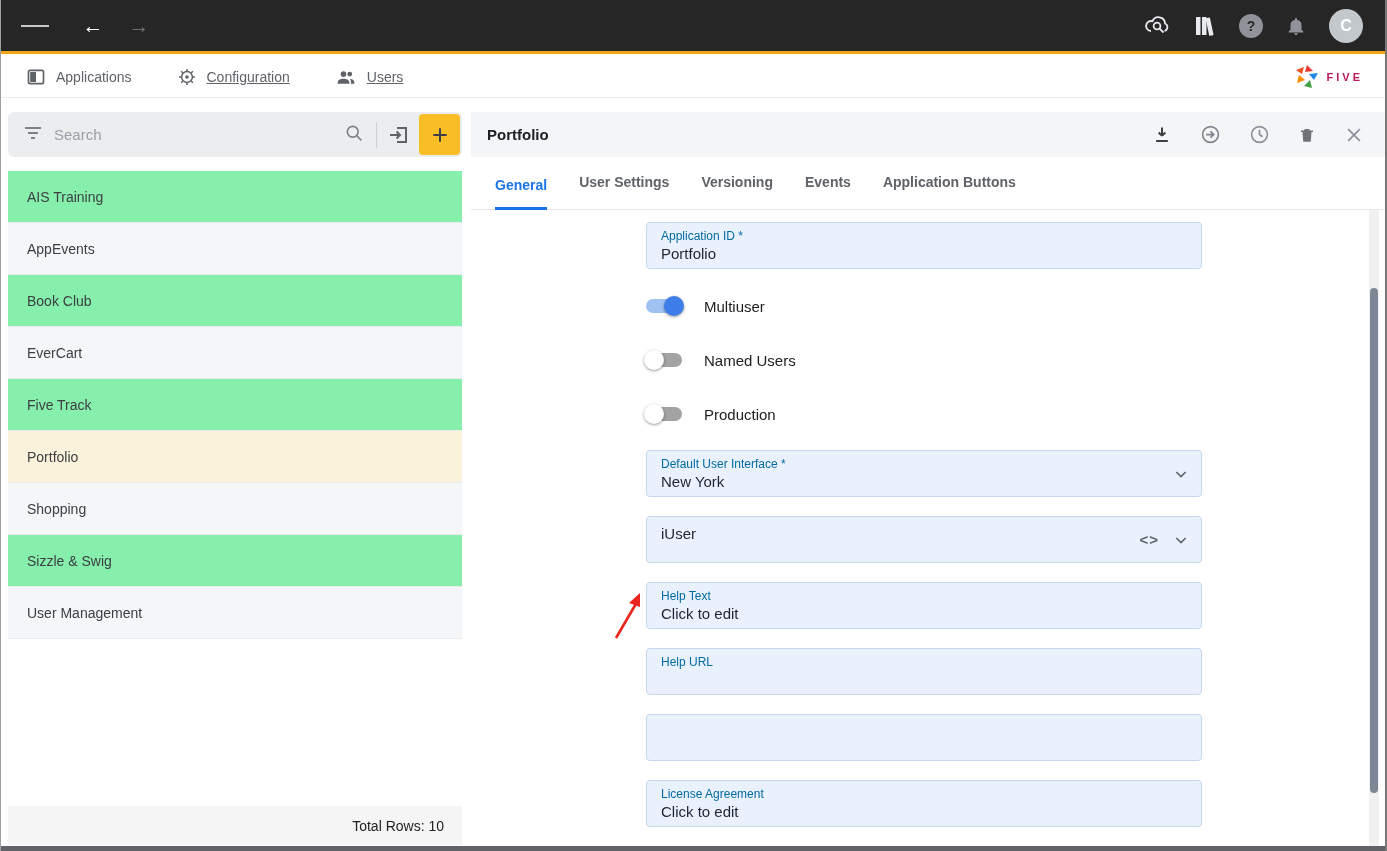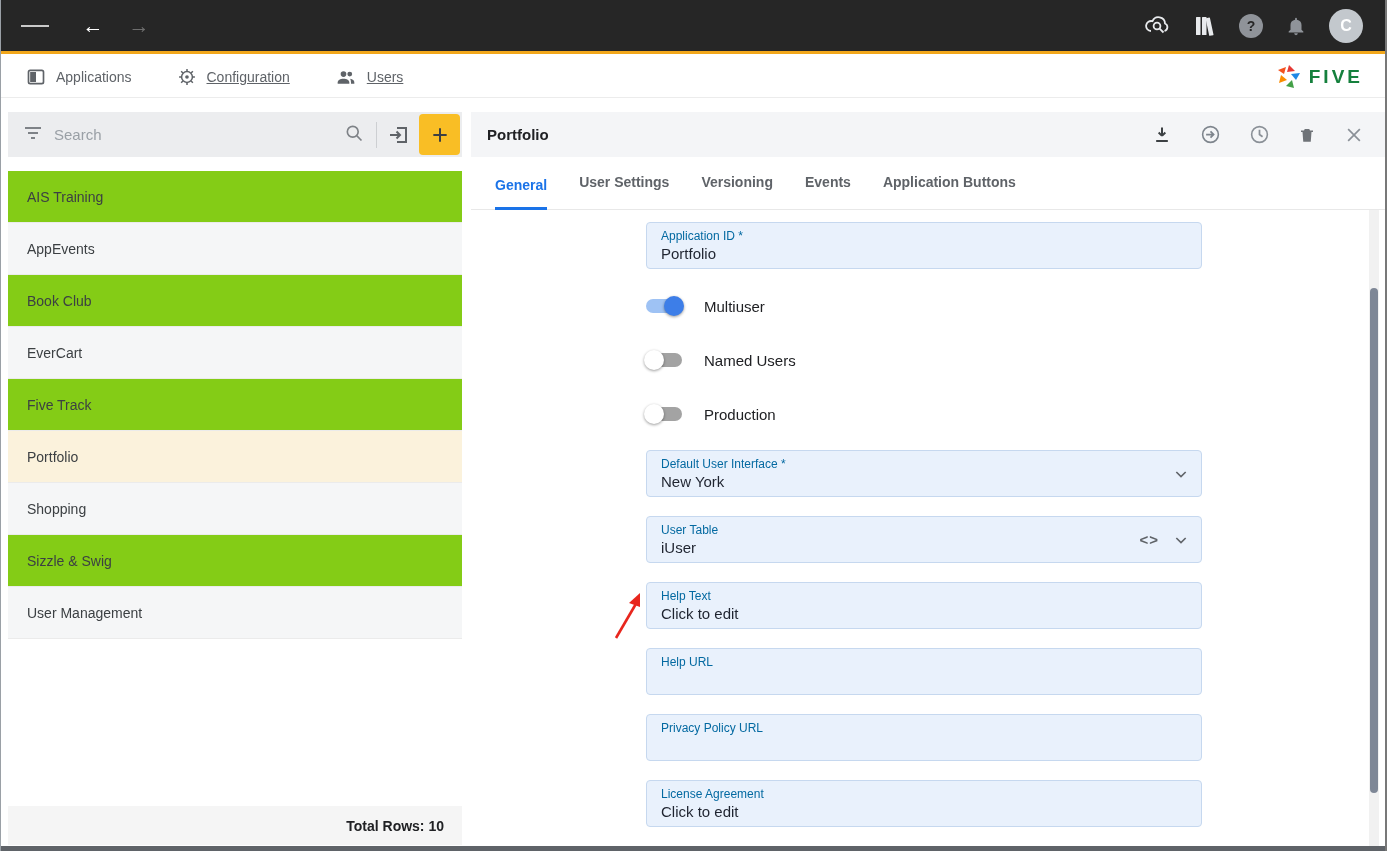--- a/index.html
+++ b/index.html
@@ -28,45 +28,45 @@
             display:inline-flex; align-items:center; justify-content:center; font-size:16px; font-weight:700; }
 
   
   .menubar { position:absolute; left:0; top:57px; width:100%; height:41px; background:#fff;
              display:flex; align-items:center; border-bottom:1px solid #ECECEC; }
   .menu-item { display:flex; align-items:center; gap:10px; color:#5F6368; font-size:14px; font-weight:500;
                margin-left:25px; cursor:pointer; }
   .menu-item + .menu-item { margin-left:45px;text-decoration:underline; }
   .menu-item svg { color:#5F6368; }
   .logo { margin-left:auto; margin-right:22px; display:flex; align-items:center; gap:7px; }
-  .logo-text { font-size:19px; font-weight:600; letter-spacing:3px; color:#15803d; }
+  .logo-text { font-size:11px; font-weight:600; letter-spacing:3px; color:#be185d; }
 
   
   .searchbar { position:absolute; left:7px; top:112px; width:454px; height:45px; background:#ECEDEF;
-               border-radius:0; display:flex; align-items:center; }
+               border-radius:6px; display:flex; align-items:center; }
   .filter-ic { margin-left:16px; color:#7E8287; }
   .search-input { flex:1; border:none; outline:none; background:transparent; font-size:15px;
                   color:#202124; margin-left:12px; font-family:inherit; }
   .search-input::placeholder { color:#9AA0A6; }
   .mag-ic { color:#7E8287; margin-right:12px; }
   .vdiv { width:1px; height:26px; background:#CDCFD2; margin-right:10px; }
   .import-ic { color:#5F6368; margin-right:8px; display:inline-flex; }
   .add-btn { width:41px; height:41px; background:#F9BE25; border:none; border-radius:4px; margin-right:2px;
              display:inline-flex; align-items:center; justify-content:center; color:#3C4043; cursor:pointer; }
 
   .list-table { position:absolute; left:7px; top:171px; width:454px; }
   .list-header { height:51px; background:#F5F5F7; border-bottom:3px solid #4285F4;
                  display:flex; align-items:center; font-size:14px; font-weight:700; color:#202124; padding-left:19px; }
   .row { height:52px; display:flex; align-items:center; padding-left:19px; font-size:14px; color:#3C4043;
-         background:#84cc16; border-bottom:1px solid #EBEBEB; cursor:pointer; }
+         background:#86efac; border-bottom:1px solid #EBEBEB; cursor:pointer; }
   .row.alt { background:#F5F6F7; }
   .row.selected { background:#FBF2DC; }
   .list-footer { position:absolute; left:7px; top:806px; width:454px; height:39px; background:#F5F5F5;
                  display:flex; align-items:center; justify-content:flex-end; padding-right:18px;
-                 font-size:14px; font-weight:700; color:#202124; }
+                 font-size:14px; font-weight:400; color:#202124; }
 
   
   .detail-header { position:absolute; left:470px; top:112px; width:917px; height:45px; background:#F4F5F7;
                    display:flex; align-items:center; }
   .detail-title { font-size:15px; font-weight:700; color:#202124; margin-left:16px; }
   .dh-icons { margin-left:auto; display:flex; align-items:center; gap:28px; padding-right:24px; }
   .dh-icons .h-ic { display:inline-flex; cursor:pointer; }
 
   .tabsrow { position:absolute; left:470px; top:157px; width:917px; height:53px; background:#fff;
              border-bottom:1px solid #E8E8E8; display:flex; align-items:flex-end; padding-left:24px; }
@@ -290,42 +290,40 @@
     <div class="f-label">Default User Interface *</div>
     <div class="f-value">New York</div>
     <span class="f-icons">
       <svg width="16" height="16" viewBox="0 0 24 24" fill="none" stroke="#5F6368" stroke-width="2.4">
           <path d="M5 9l7 7 7-7"></path>
         </svg>
     </span>
   </div>
 
   <div class="field" style="top:516px">
-    <div class="f-label">User Table</div>
     <div class="f-value">iUser</div>
     <span class="f-icons">
       <span class="code-ic">&lt;&gt;</span>
       <svg width="16" height="16" viewBox="0 0 24 24" fill="none" stroke="#5F6368" stroke-width="2.4">
           <path d="M5 9l7 7 7-7"></path>
         </svg>
     </span>
   </div>
 
   <div class="field" style="top:582px">
     <div class="f-label">Help Text</div>
     <div class="f-value">Click to edit</div>
   </div>
 
   <div class="field" style="top:648px">
     <div class="f-label">Help URL</div>
     <div class="f-value"></div>
   </div>
 
   <div class="field" style="top:714px">
-    <div class="f-label">Privacy Policy URL</div>
     <div class="f-value"></div>
   </div>
 
   <div class="field" style="top:780px">
     <div class="f-label">License Agreement</div>
     <div class="f-value">Click to edit</div>
   </div>
 
   <svg class="annot-arrow" width="44" height="56" viewBox="0 0 44 56">
     <line x1="9" y1="52" x2="30" y2="16" stroke="#E8261D" stroke-width="2.6"></line>

